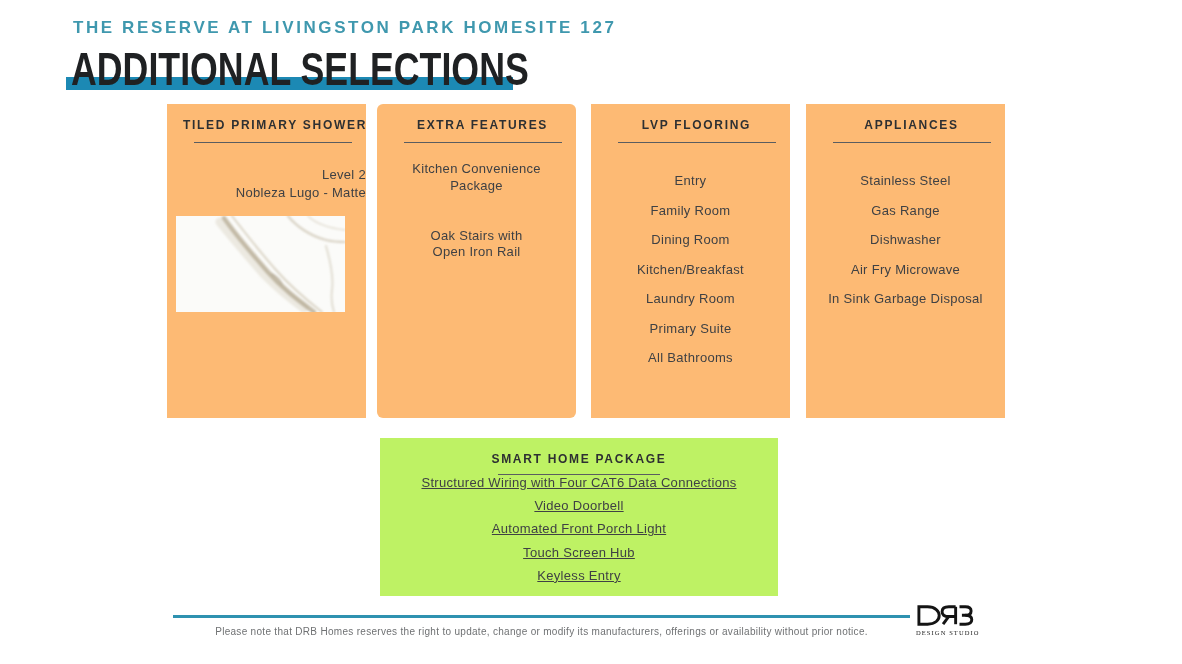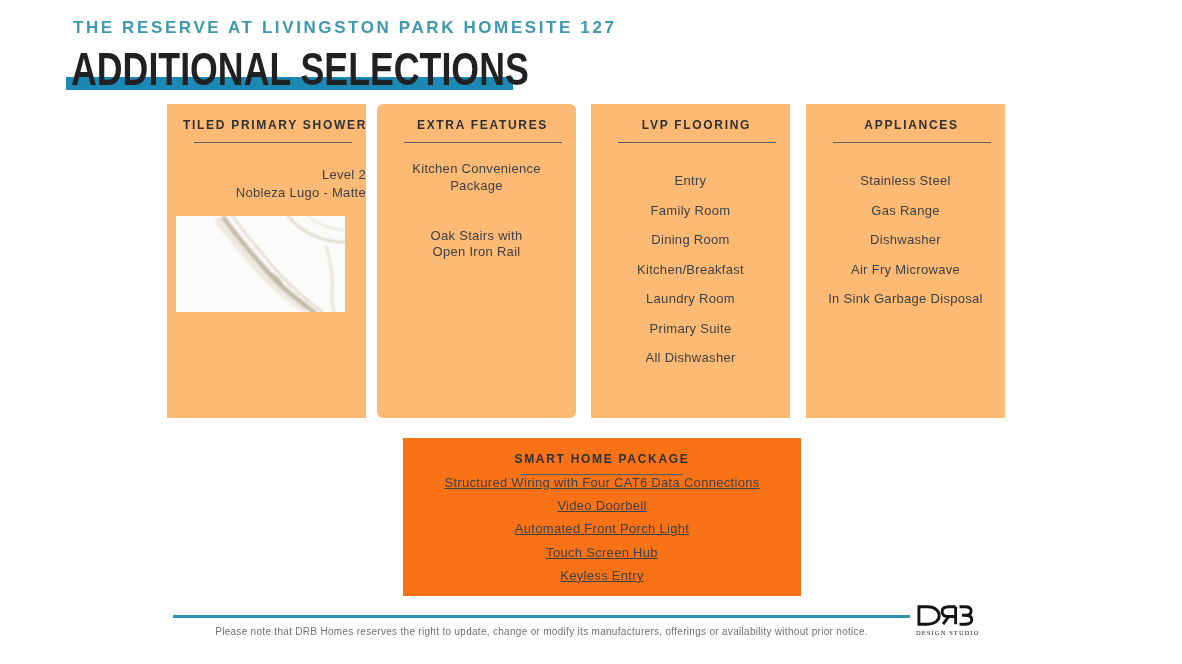--- a/index.html
+++ b/index.html
@@ -61,22 +61,21 @@
     position:absolute; top:62px; left:0; right:0;
     list-style:none; margin:0; padding:0; text-align:center;
   }
   .card-list li {
     height:29.5px; display:flex; align-items:center; justify-content:center;
   }
 
   
   .smart-card {
     position:absolute; left:380px; top:438px; width:398px; height:158px;
-    background:#f97316;
-    margin-left:23px;
+    background:#bef264;
   }
   .smart-rule {
     width:162px; margin:8px auto 0;
     border:none; border-top:1.5px solid #5a5d60; height:0;
   }
   .smart-list {
     position:absolute; top:33px; left:0; right:0;
     list-style:none; margin:0; padding:0; text-align:center;
   }
   .smart-list li {
@@ -152,21 +151,21 @@
   <div class="card card-3">
     <div class="card-title">LVP FLOORING</div>
     <hr class="card-rule">
     <ul class="card-list card-text">
       <li>Entry</li>
       <li>Family Room</li>
       <li>Dining Room</li>
       <li>Kitchen/Breakfast</li>
       <li>Laundry Room</li>
       <li>Primary Suite</li>
-      <li>All Dishwasher</li>
+      <li>All Bathrooms</li>
     </ul>
   </div>
 
   <div class="card card-4">
     <div class="card-title">APPLIANCES</div>
     <hr class="card-rule">
     <ul class="card-list card-text">
       <li>Stainless Steel</li>
       <li>Gas Range</li>
       <li>Dishwasher</li>

